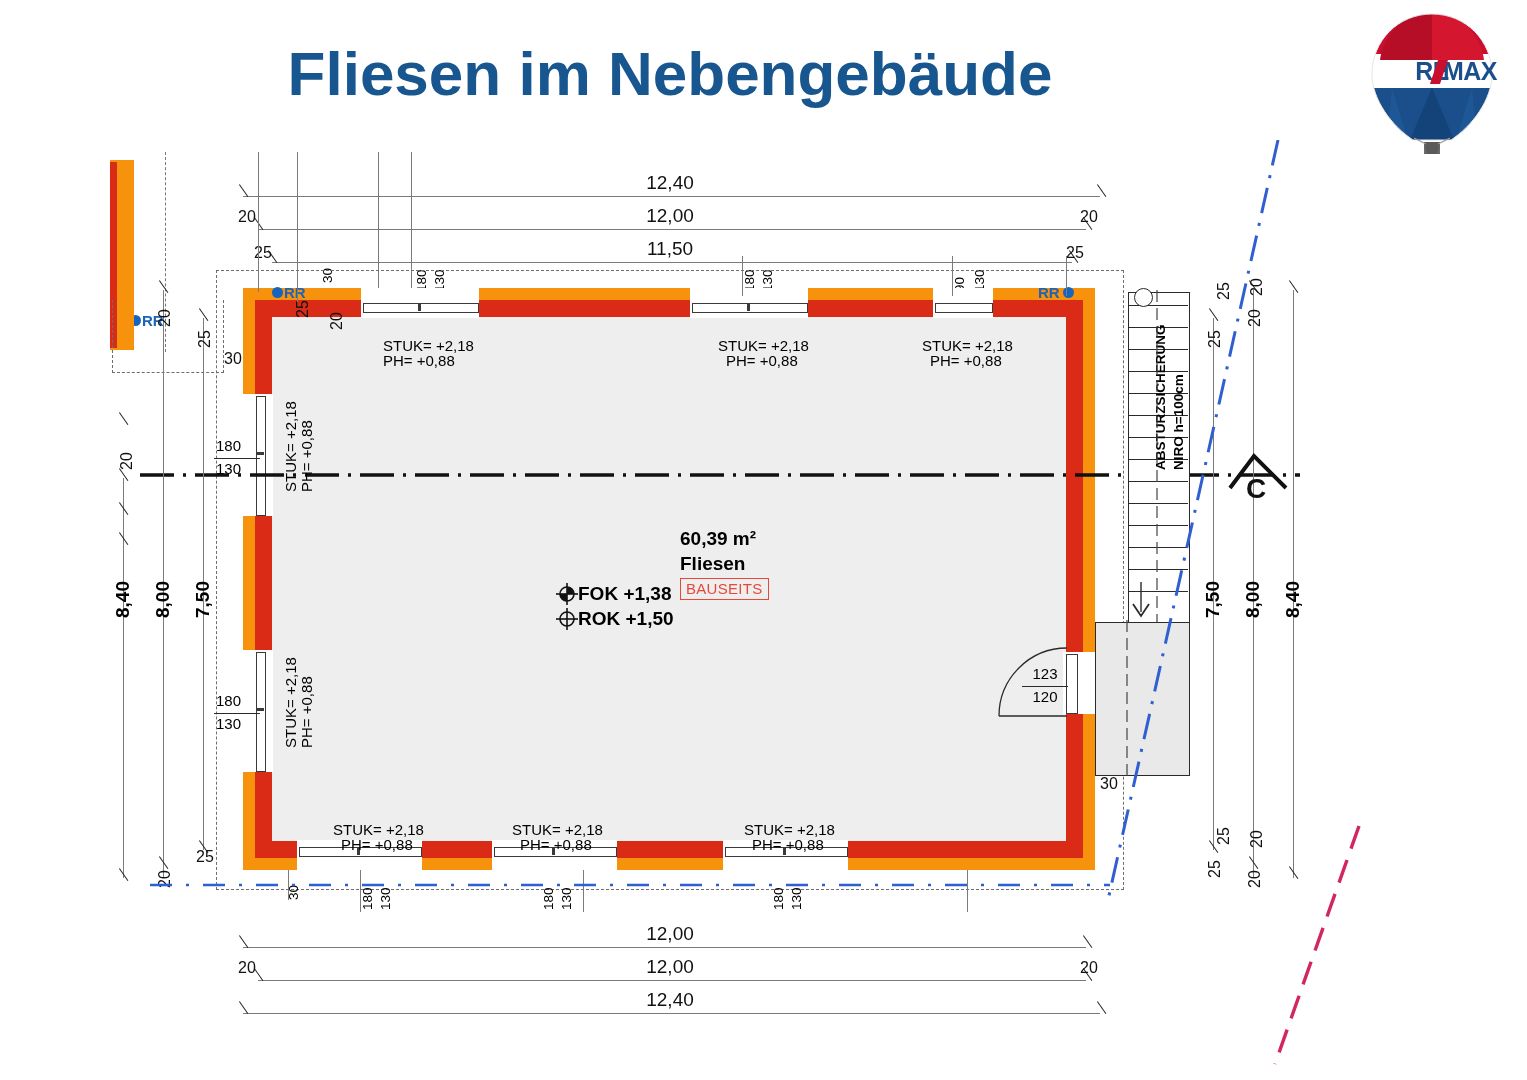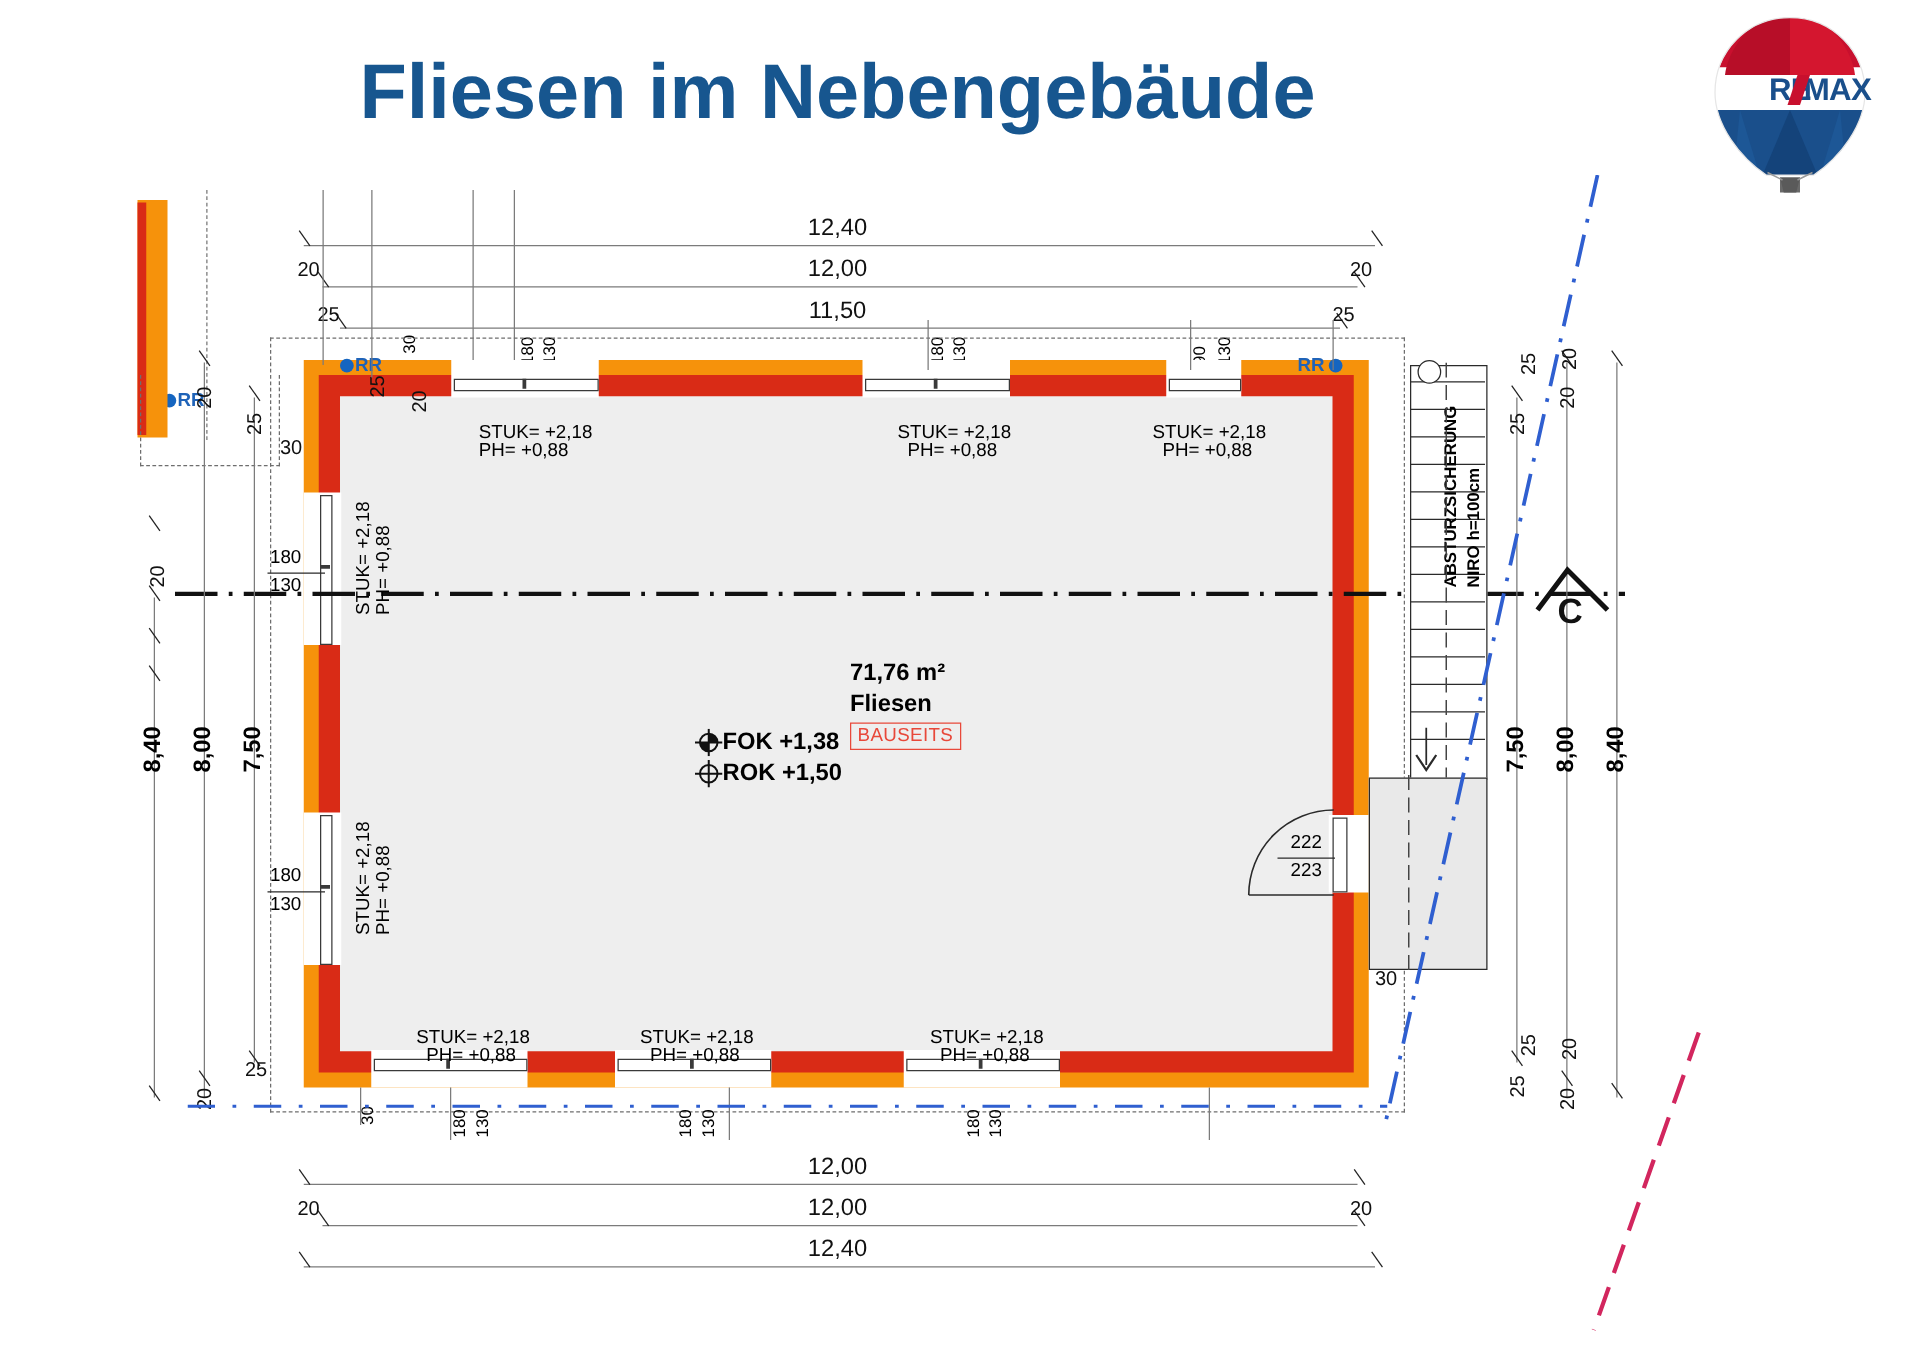--- a/index.html
+++ b/index.html
@@ -158,29 +158,29 @@
   <div class="abs" style="left:256px;top:652px;width:8px;height:118px;border:1px solid #3a3a3a;background:#fff;"></div>
   <div class="abs" style="left:256px;top:708px;width:8px;height:3px;background:#3a3a3a;"></div>
 
   <div class="abs white" style="left:1063px;top:652px;width:32px;height:62px;"></div>
   <div class="abs" style="left:1066px;top:654px;width:10px;height:58px;border:1px solid #3a3a3a;background:#fff;"></div>
 
   <svg class="abs" style="left:995px;top:646px;" width="80" height="78">
     <path d="M72 2 A68 68 0 0 0 4 70" fill="none" stroke="#2a2a2a" stroke-width="1.3"></path>
     <line x1="4" y1="70" x2="72" y2="70" stroke="#2a2a2a" stroke-width="1.3"></line>
   </svg>
-  <div class="abs t15 ctr" style="left:1024px;top:665px;width:42px;">222</div>
+  <div class="abs t15 ctr" style="left:1024px;top:665px;width:42px;">123</div>
   <div class="abs hline" style="left:1022px;top:686px;width:46px;"></div>
-  <div class="abs t15 ctr" style="left:1024px;top:688px;width:42px;">223</div>
+  <div class="abs t15 ctr" style="left:1024px;top:688px;width:42px;">120</div>
 
   <svg class="abs" style="left:140px;top:468px;" width="1160" height="14">
     <line x1="0" y1="7" x2="1160" y2="7" stroke="#111" stroke-width="3.4" stroke-dasharray="34 9 3 9"></line>
   </svg>
 
-  <div class="abs t19" style="left:680px;top:528px;">71,76 m²</div>
+  <div class="abs t19" style="left:680px;top:528px;">60,39 m²</div>
   <div class="abs t19" style="left:680px;top:553px;">Fliesen</div>
   <div class="abs" style="left:680px;top:578px;">
     <span class="bauseits">BAUSEITS</span>
   </div>
 
   <svg class="abs" style="left:556px;top:583px;" width="22" height="22">
     <line x1="0" y1="11" x2="22" y2="11" stroke="#111" stroke-width="1.6"></line>
     <line x1="11" y1="0" x2="11" y2="22" stroke="#111" stroke-width="1.6"></line>
     <circle cx="11" cy="11" r="7" fill="none" stroke="#111" stroke-width="1.6"></circle>
     <path d="M11 11 L11 4 A7 7 0 0 1 18 11 Z" fill="#111"></path>

